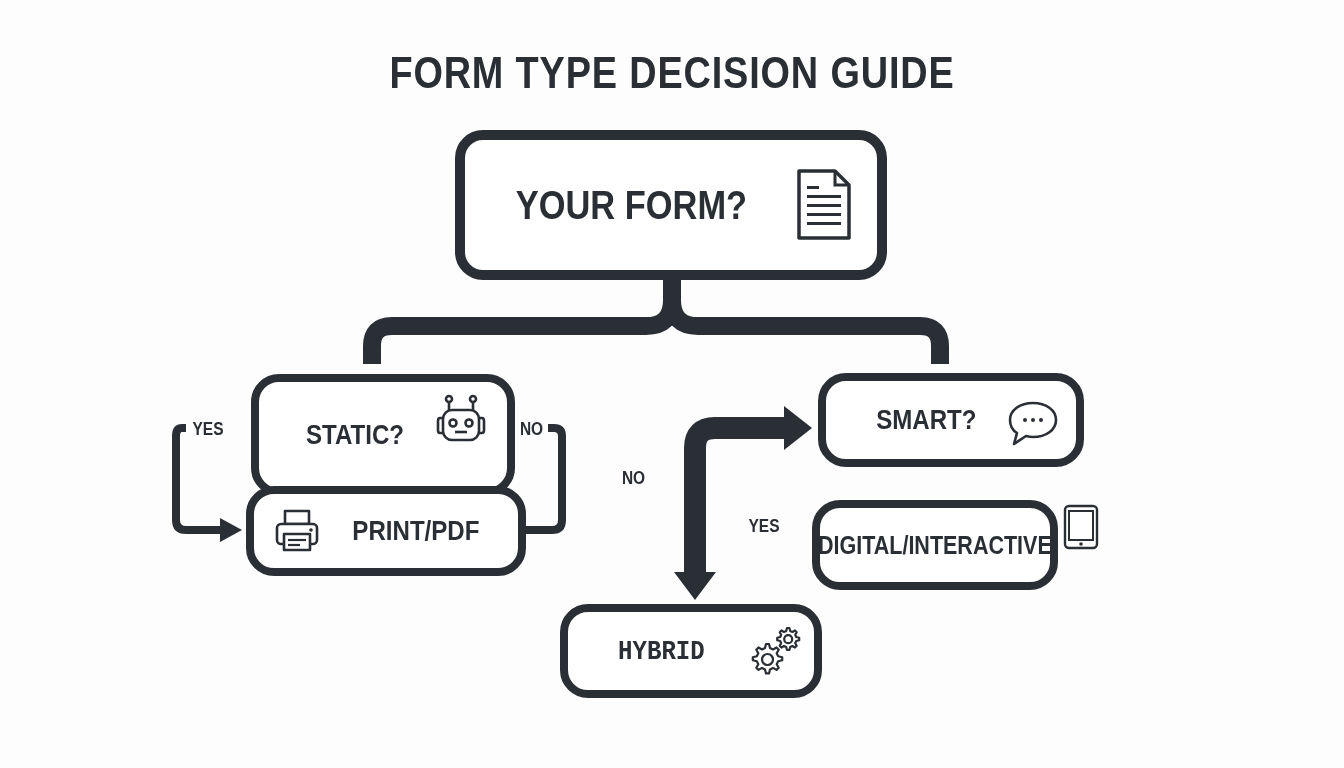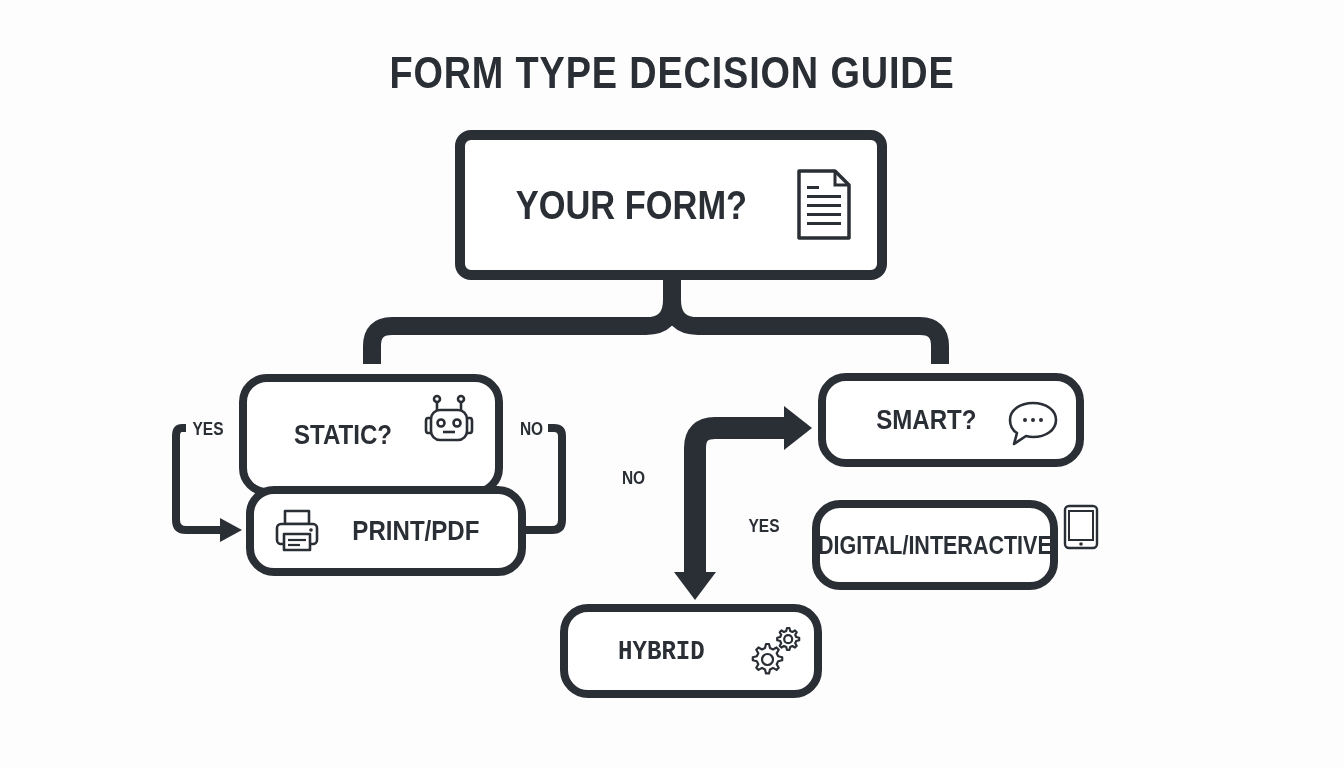--- a/index.html
+++ b/index.html
@@ -47,34 +47,34 @@
   <polygon points="220,518 242,530 220,542" fill="#2a2e35"></polygon>
 
   <path d="M548,428 L554,428 Q562,428 562,436 L562,520 Q562,530 552,530 L520,530" fill="none" stroke="#2a2e35" stroke-width="8"></path>
   <polygon points="522,518 500,530 522,542" fill="#2a2e35"></polygon>
 
   <path d="M695,578 L695,448 Q695,428 715,428 L788,428" fill="none" stroke="#2a2e35" stroke-width="22"></path>
   <polygon points="784,406 812,428 784,450" fill="#2a2e35"></polygon>
   <polygon points="674,572 716,572 695,600" fill="#2a2e35"></polygon>
 </svg>
 
-<div class="node" style="left:455px; top:130px; width:432px; height:150px; border-width:10px; border-radius:16px;">
+<div class="node" style="left:455px; top:130px; width:432px; height:150px; border-width:10px; border-radius:28px;">
   <span class="lbl" style="font-size:40px; margin-right:80px;">YOUR FORM?</span>
   <svg class="icon" width="58" height="74" viewBox="0 0 58 74" style="left:330px; top:28px;">
     <path d="M4,3 H40 L54,17 V70 H4 Z" fill="#fff" stroke="#2a2e35" stroke-width="3.5" stroke-linejoin="round"></path>
     <path d="M40,3 V17 H54" fill="none" stroke="#2a2e35" stroke-width="3"></path>
     <rect x="12" y="18" width="12" height="3" fill="#2a2e35"></rect>
     <rect x="12" y="27" width="34" height="3" fill="#2a2e35"></rect>
     <rect x="12" y="36" width="34" height="3" fill="#2a2e35"></rect>
     <rect x="12" y="45" width="34" height="3" fill="#2a2e35"></rect>
     <rect x="12" y="54" width="34" height="3" fill="#2a2e35"></rect>
   </svg>
 </div>
 
-<div class="node" style="left:239px; top:374px; width:264px; height:122px;">
+<div class="node" style="left:251px; top:374px; width:264px; height:122px;">
   <span class="lbl" style="font-size:28px; margin-right:56px;">STATIC?</span>
   <svg class="icon" width="52" height="52" viewBox="0 0 52 52" style="left:176px; top:12px;">
     <g fill="none" stroke="#2a2e35" stroke-width="2.6">
       <circle cx="14" cy="5" r="3"></circle>
         <circle cx="38" cy="5" r="3"></circle>
       <line x1="14" y1="8" x2="14" y2="16"></line>
         <line x1="38" y1="8" x2="38" y2="16"></line>
       <rect x="8" y="16" width="36" height="30" rx="9"></rect>
       <path d="M8,24 H5 Q3,24 3,27 V36 Q3,39 5,39 H8"></path>
       <path d="M44,24 H47 Q49,24 49,27 V36 Q49,39 47,39 H44"></path>

